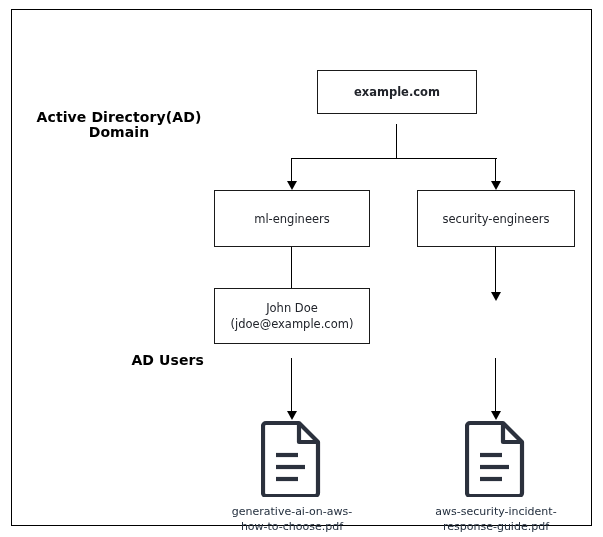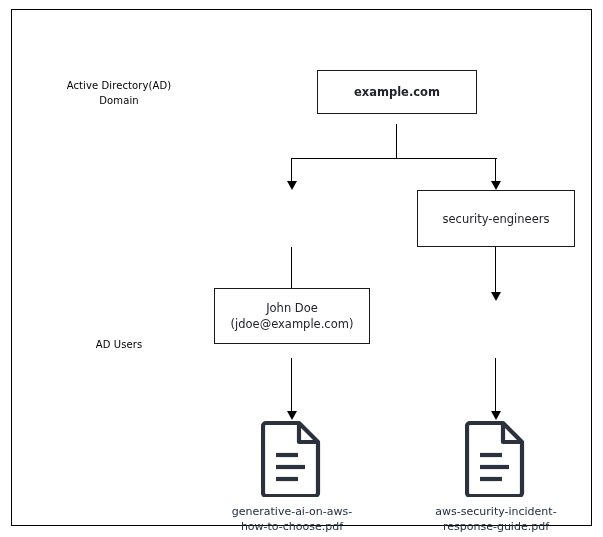--- a/index.html
+++ b/index.html
@@ -23,30 +23,31 @@
     top: 9px;
     width: 581px;
     height: 517px;
     border: 1.6px solid #000000;
     box-sizing: border-box;
     background: #ffffff;
   }
   
   .row-label {
     position: absolute;
-    font-size: 10px;
-    font-weight: normal;
+    font-size: 14px;
+    font-weight: bold;
     color: #000000;
     text-align: center;
     line-height: 15px;
     letter-spacing: 0.1px;
+    margin-top: 32px;
   }
   #label-domain { left: 22px; top: 68px; width: 170px; }
   #label-groups { left: 22px; top: 200px; width: 170px; }
-  #label-users  { left: 22px; top: 327px; width: 170px; }
+  #label-users  { left: 22px; top: 311px; width: 170px; text-align: right; }
   #label-files  { left: 22px; top: 440px; width: 170px; }
 
   
   .node {
     position: absolute;
     border: 1.1px solid #1a1a1a;
     background: #ffffff;
     box-sizing: border-box;
     display: flex;
     align-items: center;
@@ -139,20 +140,23 @@
       <span>example.com</span>
     </div>
 
     <div class="conn vline" id="stem-domain"></div>
     <div class="conn hline" id="bus-domain"></div>
     <div class="conn vline" id="drop-left"></div>
     <div class="conn vline" id="drop-right"></div>
     <div class="arrow-head" id="arrow-left"></div>
     <div class="arrow-head" id="arrow-right"></div>
 
+    <div class="node" id="node-group-ml">
+      <span>ml-engineers</span>
+    </div>
 
     <div class="node" id="node-group-sec">
       <span>security-engineers</span>
     </div>
 
     <div class="conn vline" id="gu-left-line"></div>
     <div class="conn vline" id="gu-right-line"></div>
     <div class="arrow-head" id="gu-left-arrow"></div>
     <div class="arrow-head" id="gu-right-arrow"></div>
 

